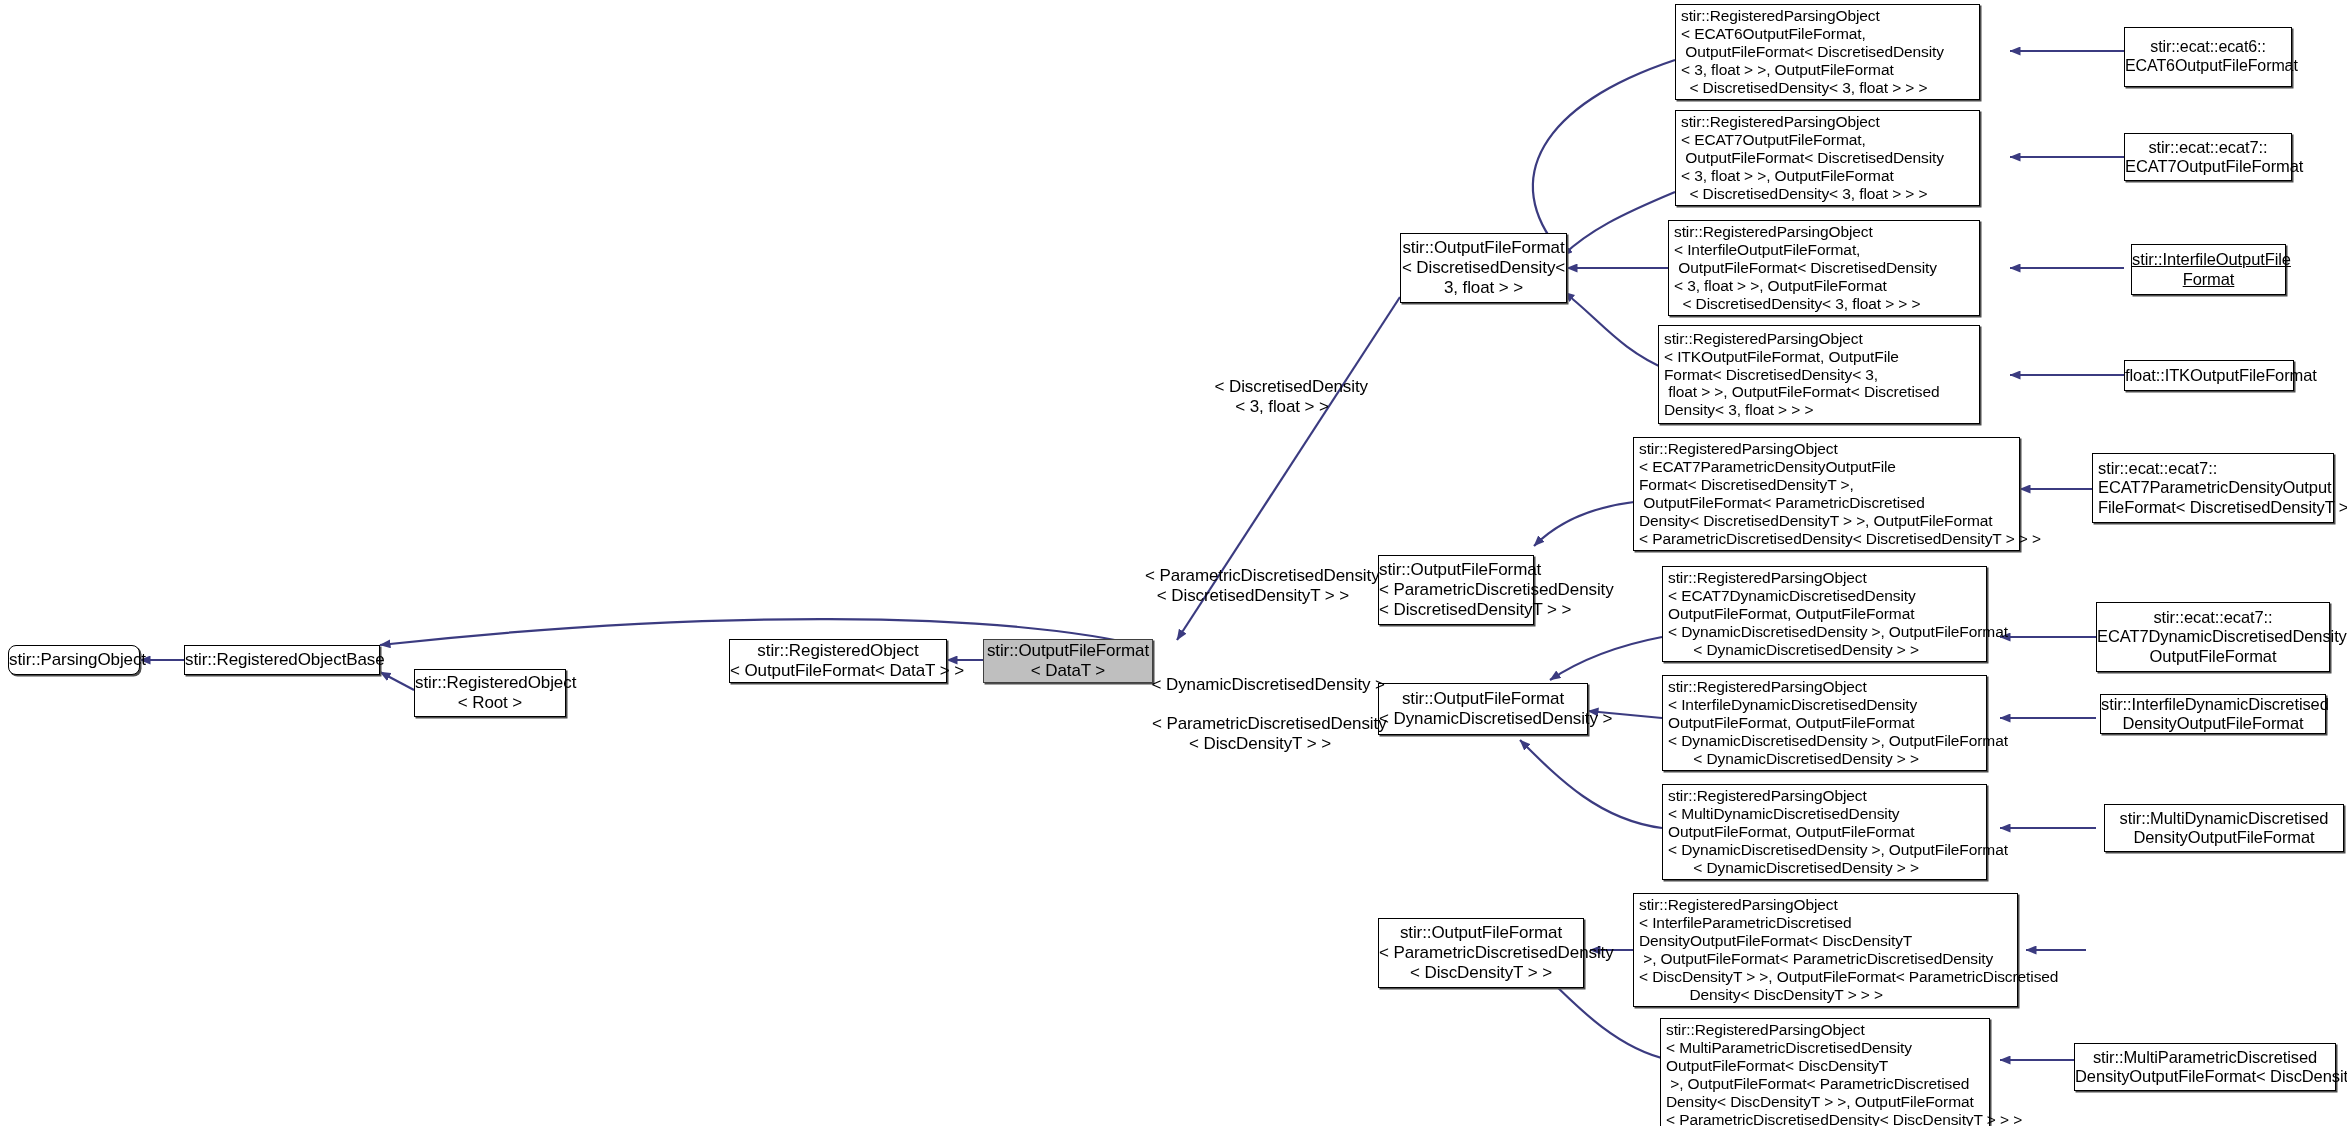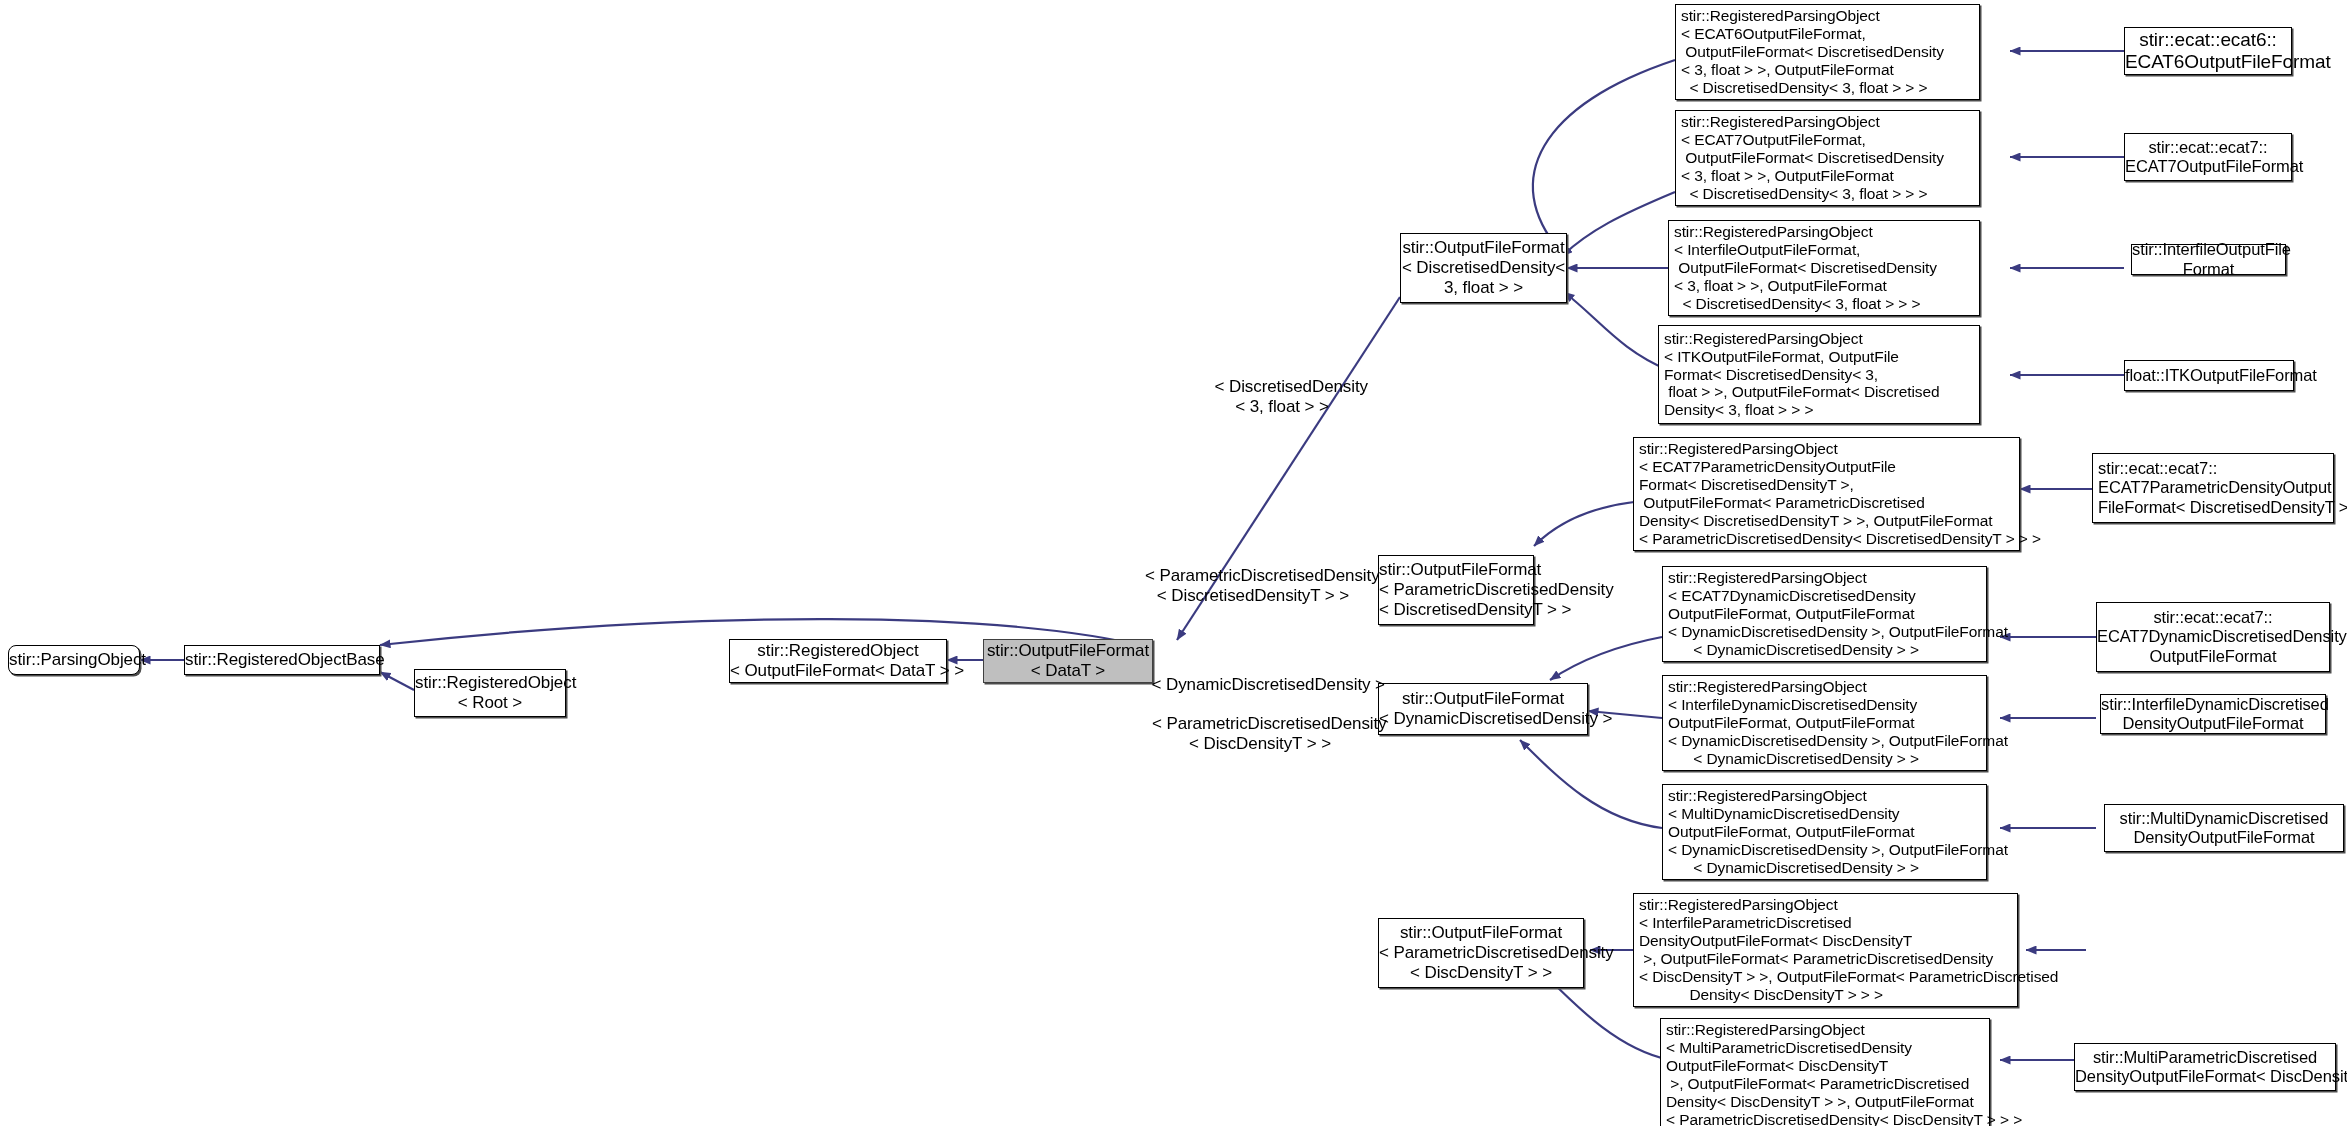--- a/index.html
+++ b/index.html
@@ -223,31 +223,31 @@
 
   <div class="node lalign" style="left:1660px;top:1018px;width:330px;height:114px;font-size:15.5px;">
     <span>stir::RegisteredParsingObject
 &lt; MultiParametricDiscretisedDensity
 OutputFileFormat&lt; DiscDensityT
  &gt;, OutputFileFormat&lt; ParametricDiscretised
 Density&lt; DiscDensityT &gt; &gt;, OutputFileFormat
 &lt; ParametricDiscretisedDensity&lt; DiscDensityT &gt; &gt; &gt;</span>
   </div>
 
-  <div class="node" style="left:2124px;top:27px;width:168px;height:48px;font-size:19px;">
+  <div class="node" style="left:2124px;top:27px;width:168px;height:60px;font-size:16px;">
     <span>stir::ecat::ecat6::
 ECAT6OutputFileFormat</span>
   </div>
 
   <div class="node" style="left:2124px;top:133px;width:168px;height:48px;font-size:16.5px;">
     <span>stir::ecat::ecat7::
 ECAT7OutputFileFormat</span>
   </div>
 
-  <div class="node" style="left:2131px;top:244px;width:155px;height:31px;font-size:16.5px;">
+  <div class="node" style="left:2131px;top:244px;width:155px;height:51px;font-size:16.5px;text-decoration:underline;">
     <span>stir::InterfileOutputFile
 Format</span>
   </div>
 
   <div class="node" style="left:2124px;top:360px;width:170px;height:31px;font-size:16.5px;">
     <span>float::ITKOutputFileFormat</span>
   </div>
 
   <div class="node lalign" style="left:2092px;top:453px;width:242px;height:70px;font-size:16.5px;">
     <span>stir::ecat::ecat7::

